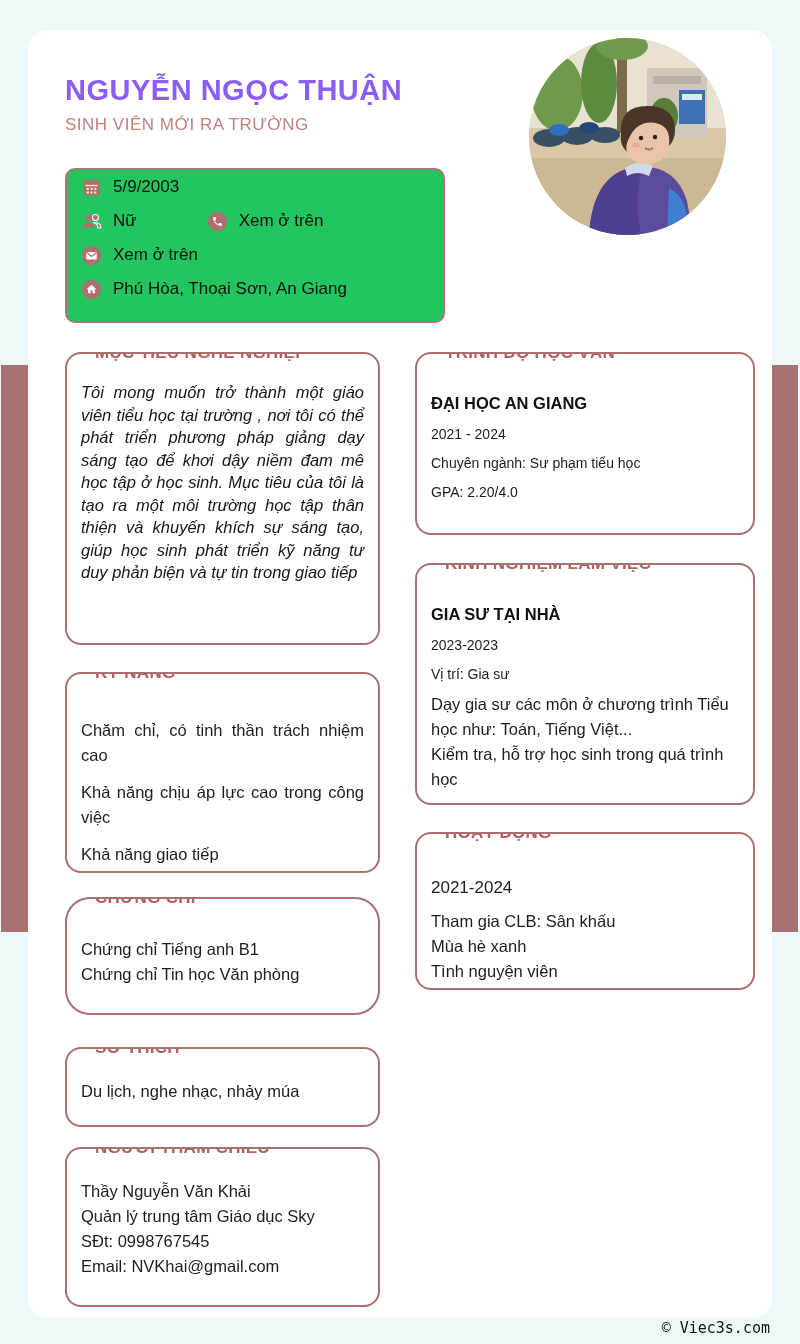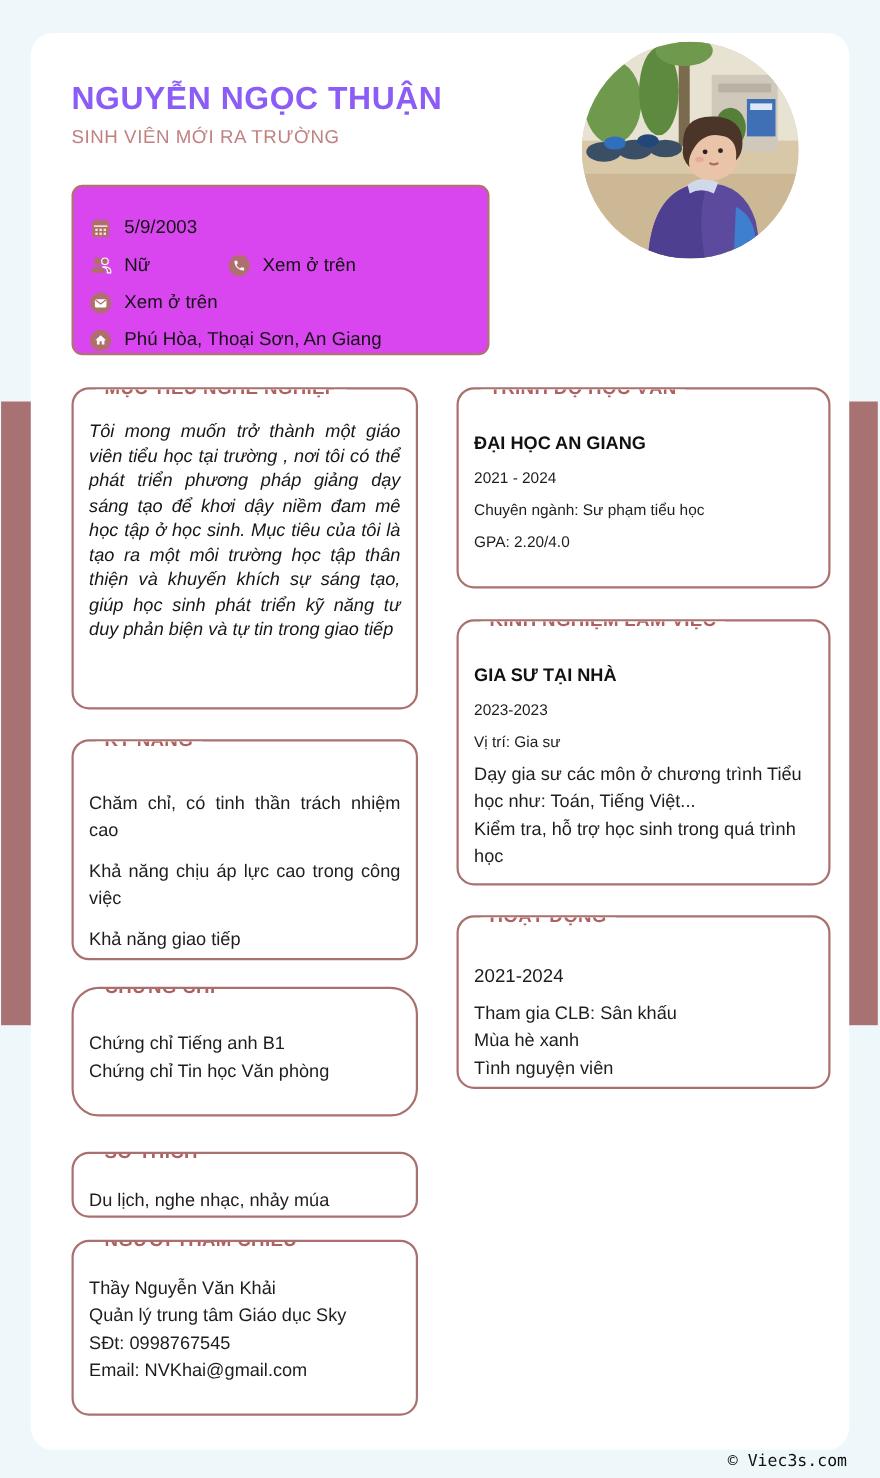--- a/index.html
+++ b/index.html
@@ -32,22 +32,22 @@
   .photo {
     position:absolute; left:501px; top:8px;
     width:197px; height:197px; border-radius:50%;
     overflow:hidden; background:#d8c9ad;
   }
 
   
   .contact {
     position:absolute; left:37px; top:138px;
     width:380px; height:155px;
-    background:#d946ef; border:2px solid #b07272; border-radius:10px;
-    padding:20px 0 0 14px;
+    background:#22c55e; border:2px solid #b07272; border-radius:10px;
+    padding:0 0 0 14px;
   }
   .c-row { display:flex; align-items:center; height:34px; }
   .c-item { display:flex; align-items:center; }
   .c-item .txt { margin-left:11px; font-size:17px; color:#111; }
   .c-item.second { margin-left:70px; }
   .cicon { width:21px; height:21px; flex:0 0 21px; }
 
   
   .col { position:absolute; top:322px; }
   .col-left  { left:37px;  width:315px; }
@@ -63,21 +63,21 @@
     top:-2px; left:20px; transform:translateY(-45%);
     background:#ffffff; padding:0 8px;
     font-size:17px; font-weight:bold; color:#ac6262;
     white-space:nowrap; letter-spacing:0.3px;
   }
 
   
   .sec-objective  { height:293px; margin-bottom:27px; }
   .sec-skills     { height:201px; margin-bottom:24px; }
   .sec-certs      { height:118px; margin-bottom:32px;border-radius:25px; }
-  .sec-hobbies    { height:60px;  margin-bottom:20px; }
+  .sec-hobbies    { height:80px;  margin-bottom:20px; }
   .sec-refs       { height:160px; }
   .sec-education  { height:183px; margin-bottom:28px; }
   .sec-experience { height:242px; margin-bottom:27px; }
   .sec-activities { height:158px; }
 
   .sec-objective .body {
     margin-top:27px; font-size:16.5px; line-height:22.5px;
     text-align:justify; color:#161616;font-style:italic;
   }
   .sec-skills .items { margin-top:44px; }

